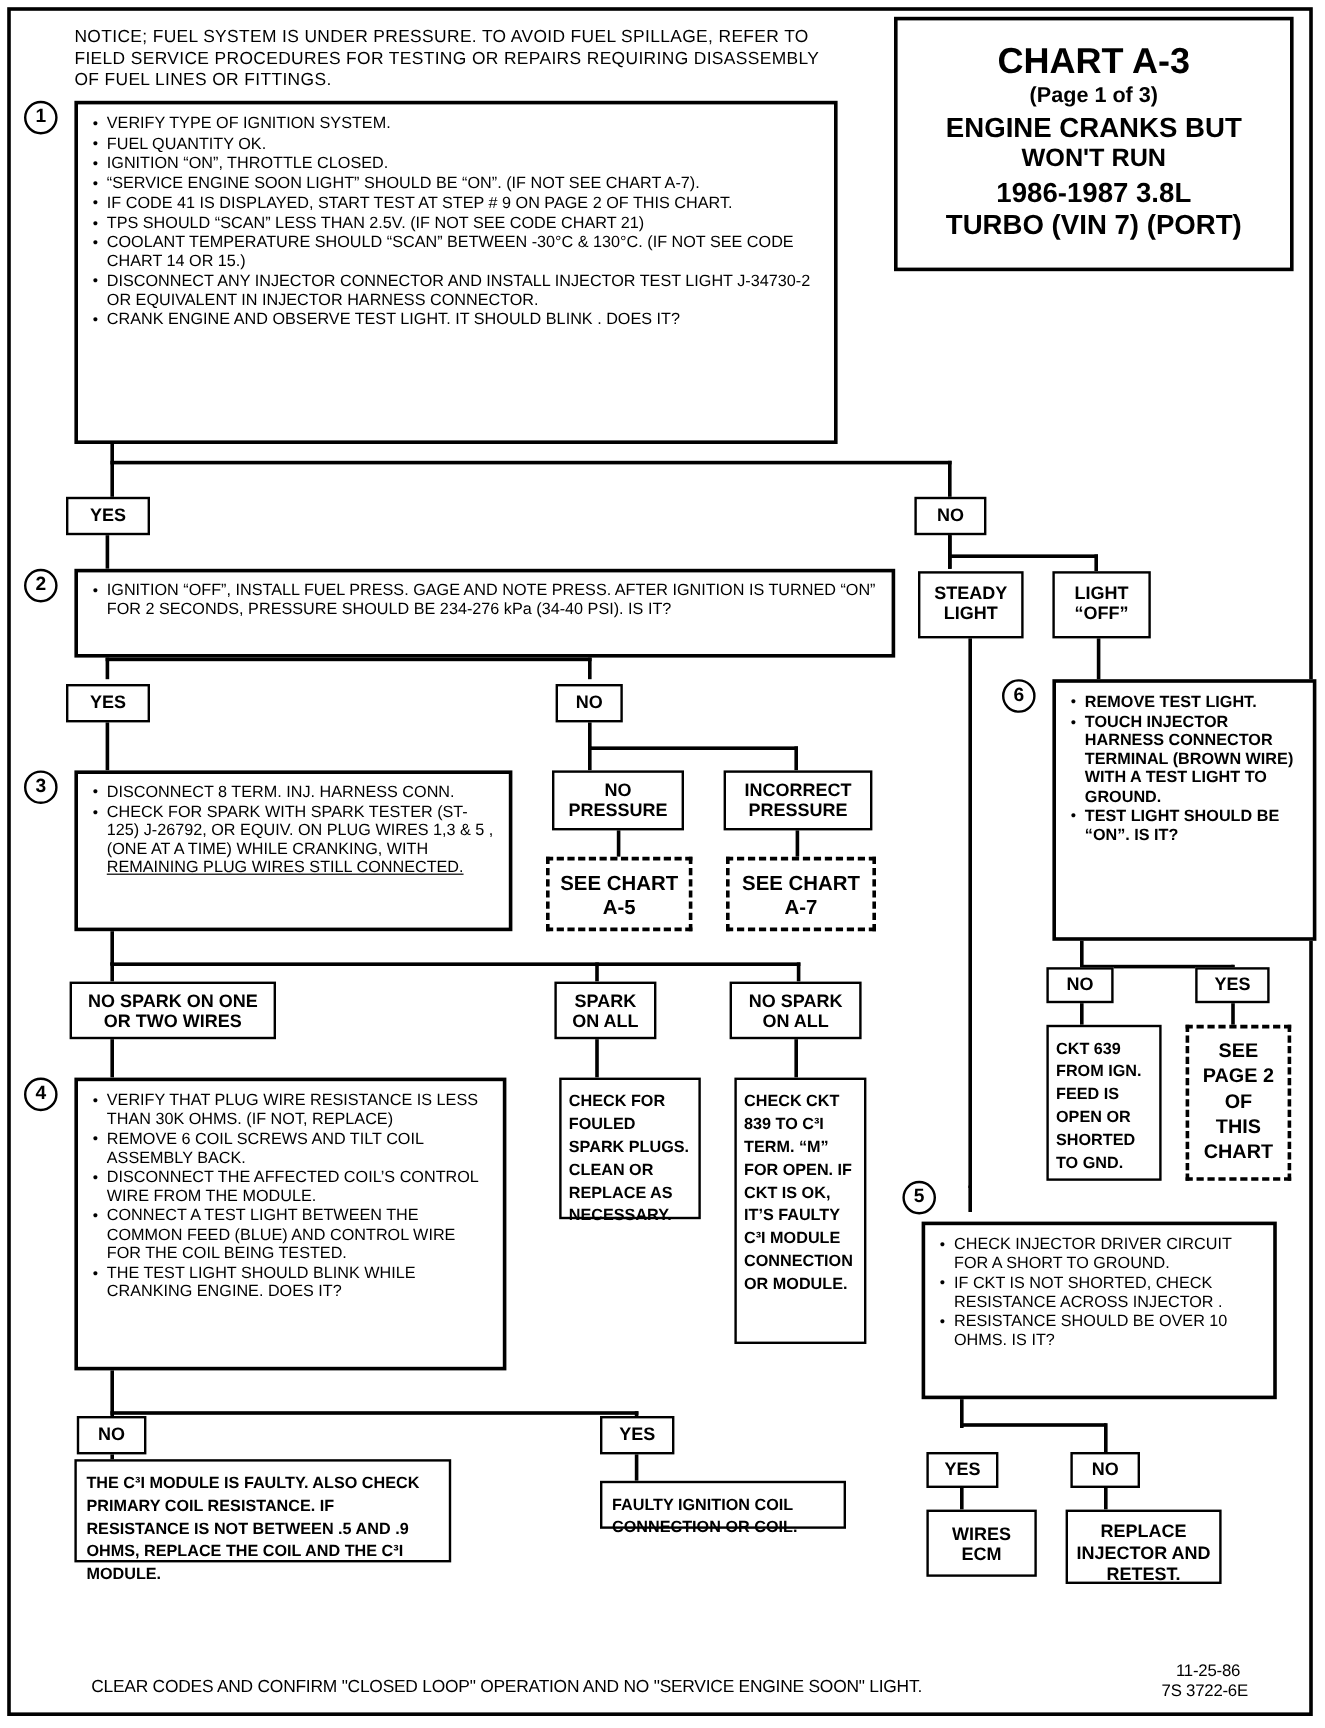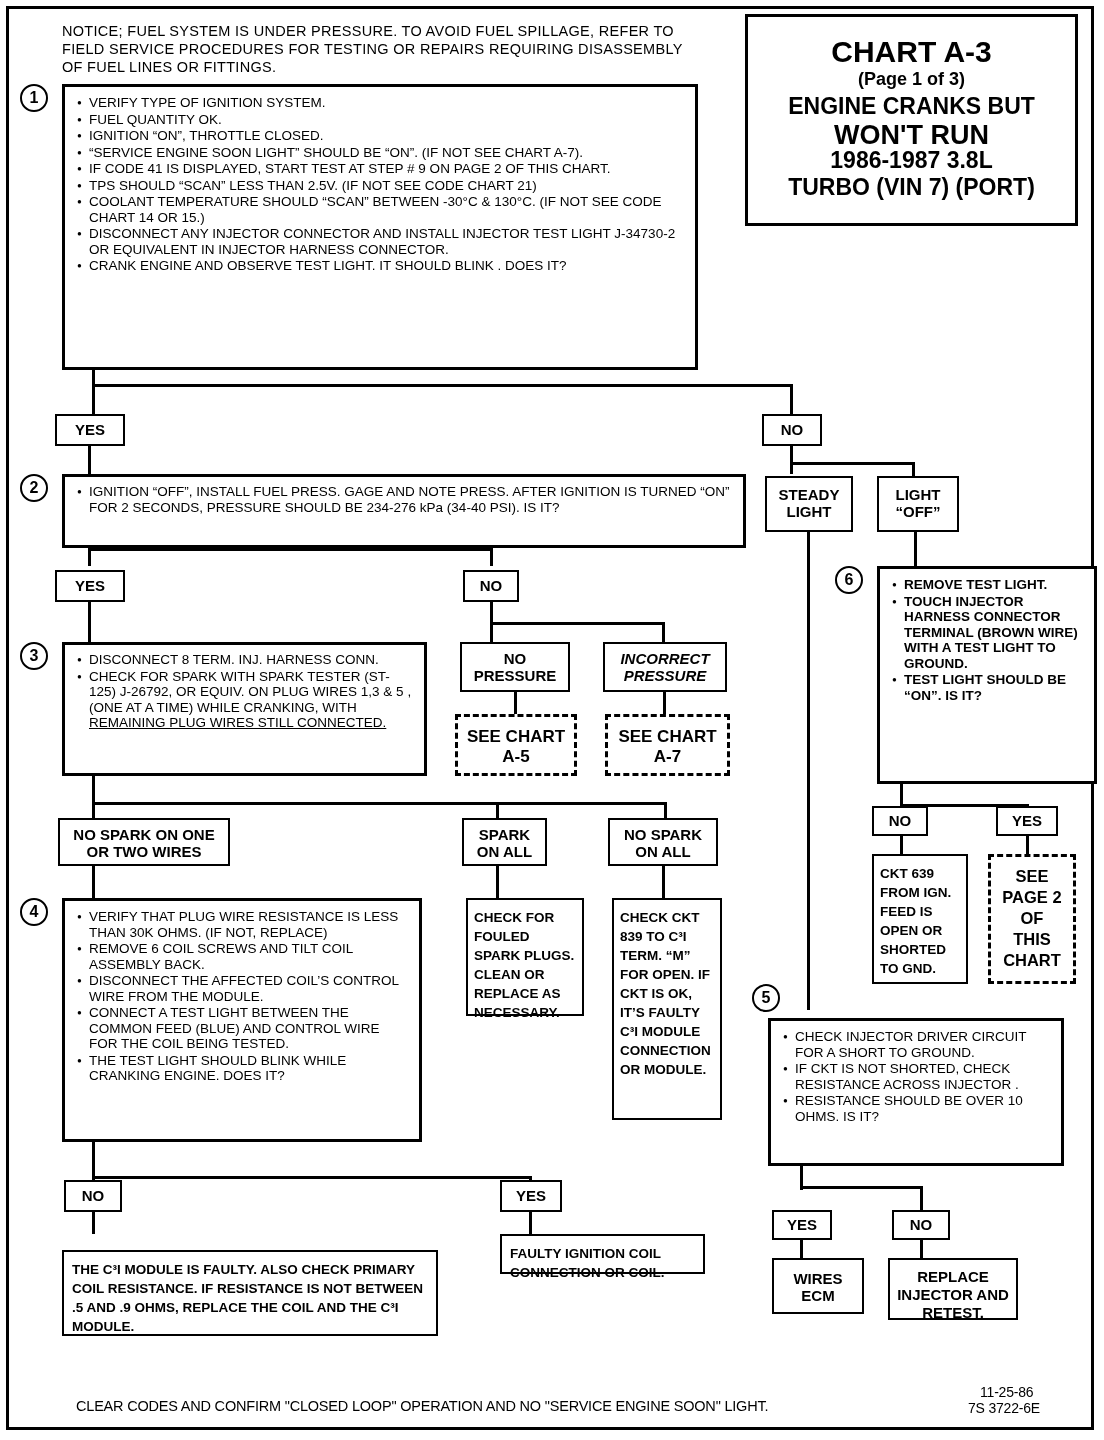--- a/index.html
+++ b/index.html
@@ -23,21 +23,21 @@
 </head>
 <body>
 
 <div id="page">
   <div class="frame"></div>
 
   <div class="box bx3" style="left:745px;top:14px;width:333px;height:212px;">
     <div class="title" style="left:0;top:18px;width:100%;font-size:30px;font-weight:bold;">CHART A-3</div>
     <div class="title" style="left:0;top:52px;width:100%;font-size:18px;font-weight:bold;">(Page 1 of 3)</div>
     <div class="title" style="left:0;top:76px;width:100%;font-size:23px;font-weight:bold;">ENGINE CRANKS BUT</div>
-    <div class="title" style="left:0;top:103px;width:100%;font-size:27px;font-weight:bold;">WON'T RUN</div>
+    <div class="title" style="left:0;top:103px;width:100%;font-size:21px;font-weight:bold;">WON'T RUN</div>
     <div class="title" style="left:0;top:130px;width:100%;font-size:23px;font-weight:bold;">1986-1987  3.8L</div>
     <div class="title" style="left:0;top:157px;width:100%;font-size:23px;font-weight:bold;">TURBO  (VIN 7) (PORT)</div>
   </div>
 
   <div class="txt" style="left:62px;top:22px;width:640px;font-size:14.5px;line-height:18px;font-weight:normal;font-family:'Liberation Sans',sans-serif;letter-spacing:0.3px;">NOTICE; FUEL SYSTEM IS UNDER PRESSURE.  TO AVOID FUEL SPILLAGE, REFER TO FIELD SERVICE PROCEDURES FOR TESTING OR REPAIRS REQUIRING DISASSEMBLY OF FUEL LINES OR FITTINGS.</div>
 
   <div class="circ" style="left:20px;top:84px;width:28px;height:28px;line-height:24px;font-size:16px;">1</div>
   <div class="box bx3" style="left:62px;top:84px;width:636px;height:286px;">
     <ul class="bullets small" id="s1list" style="margin:8px 10px 0 12px;">
         <li>VERIFY TYPE OF IGNITION SYSTEM.</li>
@@ -95,21 +95,21 @@
     <ul class="bullets small" id="s3list" style="margin:7px 8px 0 12px;">
         <li>DISCONNECT 8 TERM. INJ. HARNESS CONN.</li>
         <li>CHECK FOR SPARK WITH SPARK TESTER (ST-125)  J-26792, OR EQUIV. ON PLUG WIRES 1,3 &amp; 5 ,(ONE AT A TIME) WHILE CRANKING, WITH <u>REMAINING PLUG WIRES STILL CONNECTED.</u></li>
       </ul>
   </div>
 
   <div class="box" style="left:460px;top:642px;width:110px;height:50px;">
     <div class="lbl ctr" style="margin-top:6px;white-space:pre-line;">NO
 PRESSURE</div>
   </div>
-  <div class="box" style="left:603px;top:642px;width:124px;height:50px;font-style:italic;">
+  <div class="box" style="left:603px;top:642px;width:124px;height:50px;">
     <div class="lbl ctr" style="margin-top:6px;white-space:pre-line;">INCORRECT
 PRESSURE</div>
   </div>
   <div class="line" style="left:514px;top:692px;width:3px;height:22px;"></div>
   <div class="line" style="left:663px;top:692px;width:3px;height:22px;"></div>
 
   <div class="box dash" style="left:455px;top:714px;width:122px;height:62px;">
     <div class="ctr" style="margin-top:10px;font-size:17px;font-weight:bold;line-height:20px;white-space:pre-line;">SEE CHART
 A-5</div>
   </div>
@@ -165,21 +165,21 @@
 
   <div class="box" style="left:64px;top:1180px;width:58px;height:32px;">
     <div class="lbl ctr" style="margin-top:5px;">NO</div>
   </div>
   <div class="box" style="left:500px;top:1180px;width:62px;height:32px;">
     <div class="lbl ctr" style="margin-top:5px;">YES</div>
   </div>
   <div class="line" style="left:92px;top:1212px;width:3px;height:22px;"></div>
   <div class="line" style="left:529px;top:1212px;width:3px;height:22px;"></div>
 
-  <div class="box" style="left:62px;top:1250px;width:376px;height:86px;">
+  <div class="box" style="left:62px;top:1216px;width:314px;height:86px;">
     <div class="small" style="margin:8px 8px;font-weight:bold;line-height:19px;">THE C³I MODULE IS FAULTY.  ALSO CHECK PRIMARY COIL RESISTANCE.  IF RESISTANCE IS NOT BETWEEN .5 AND .9 OHMS, REPLACE THE COIL AND THE C³I MODULE.</div>
   </div>
   <div class="box" style="left:500px;top:1234px;width:205px;height:40px;">
     <div class="small" style="margin:8px 8px;font-weight:bold;line-height:19px;">FAULTY IGNITION COIL CONNECTION OR COIL.</div>
   </div>
 
   <div class="line" style="left:790px;top:446px;width:3px;height:28px;"></div>
   <div class="line" style="left:790px;top:462px;width:125px;height:3px;"></div>
   <div class="line" style="left:912px;top:462px;width:3px;height:14px;"></div>
 

